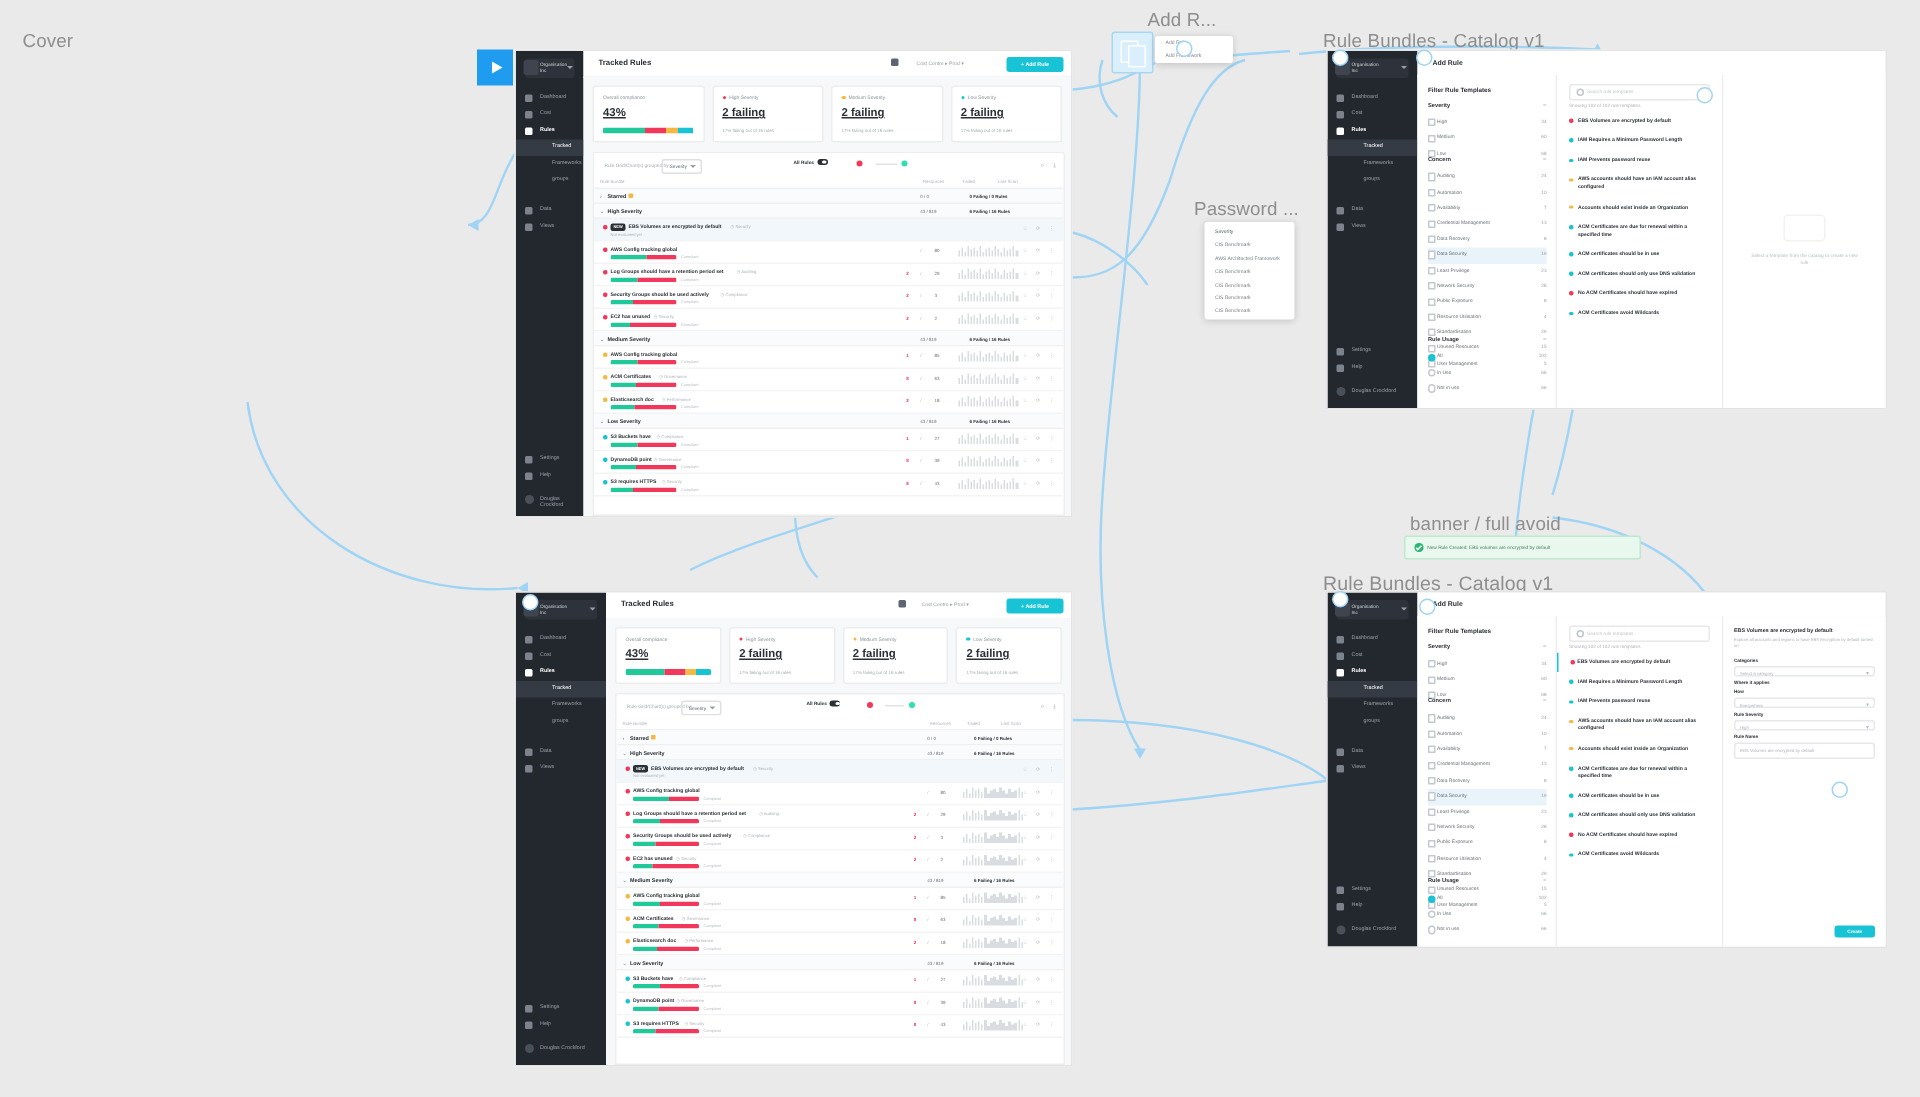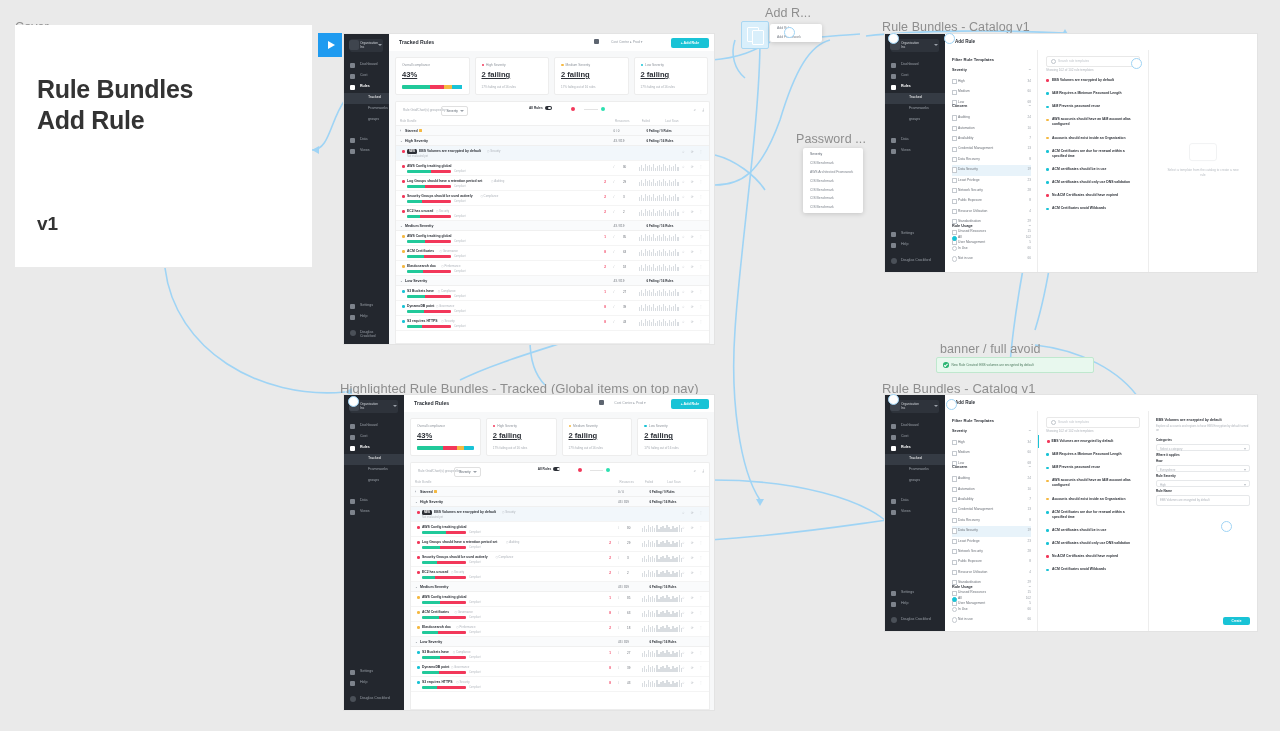--- a/index.html
+++ b/index.html
@@ -188,27 +188,20 @@
     <g fill="#9fd4f5">
       <path d="M312,150 l7,-4 l0,8 z"></path>
       <path d="M345,392 l7,-4 l0,8 z"></path>
       <path d="M760,500 l-4,-7 l8,0 z" transform="translate(0,6)"></path>
       <path d="M1065,33 l-4,7 l8,0 z" transform="translate(0,-4)"></path>
       <path d="M885,520 l-7,-4 l0,8 z" transform="translate(6,0)"></path>
     </g>
   </svg>
 
   <div class="frame-label" style="left:15px;top:20px;">Cover</div>
-  <div id="cover" class="frame">
-    <div class="ttl">
-      <div>Rule Bundles</div>
-      <div>Add Rule</div>
-    </div>
-    <div class="ver">v1</div>
-  </div>
   <div class="playbtn" style="left:318px;top:33px;"></div>
 
   <div class="app" id="app1" style="left:343px;top:33px;width:370px;height:310px;">
     <div class="side" id="side1" style="width:45px;">
         <div class="org"></div>
         <div class="logo"></div>
         <div class="orgtxt">
           <div>Organisation</div>
           <div>Inc</div>
         </div>
@@ -847,21 +840,20 @@
   <div class="nodedot" style="left:888px;top:33px;"></div>
   <div class="nodedot" style="left:944px;top:33px;"></div>
   <div class="nodedot" style="left:1131px;top:58px;"></div>
 
   <div class="frame-label" style="left:940px;top:342px;">banner / full avoid</div>
   <div class="banner" style="left:936px;top:357px;width:144px;height:14px;">
     <div class="ok"></div>
     <div class="tx">New Rule Created: EBS volumes are encrypted by default</div>
   </div>
 
-  <div class="frame-label big" style="left:340px;top:381px;">Highlighted Rule Bundles  - Tracked (Global items on top nav)</div>
   <div class="app" id="app3" style="left:343px;top:394px;width:370px;height:315px;">
     <div class="side" id="side3" style="width:60px;">
         <div class="org"></div>
         <div class="logo"></div>
         <div class="orgtxt">
           <div>Organisation</div>
           <div>Inc</div>
         </div>
         <div class="chev"></div>
         <div class="navgrp" style="top:26px;">

